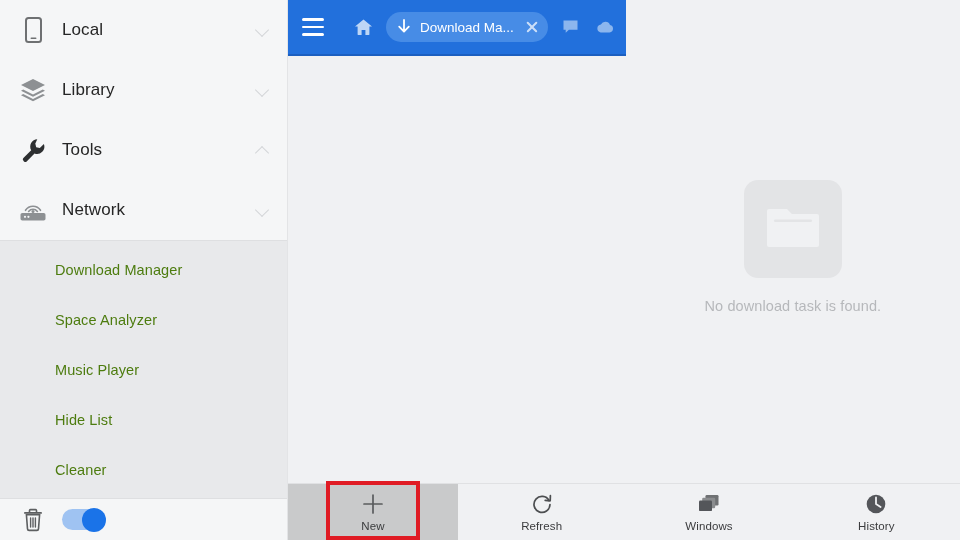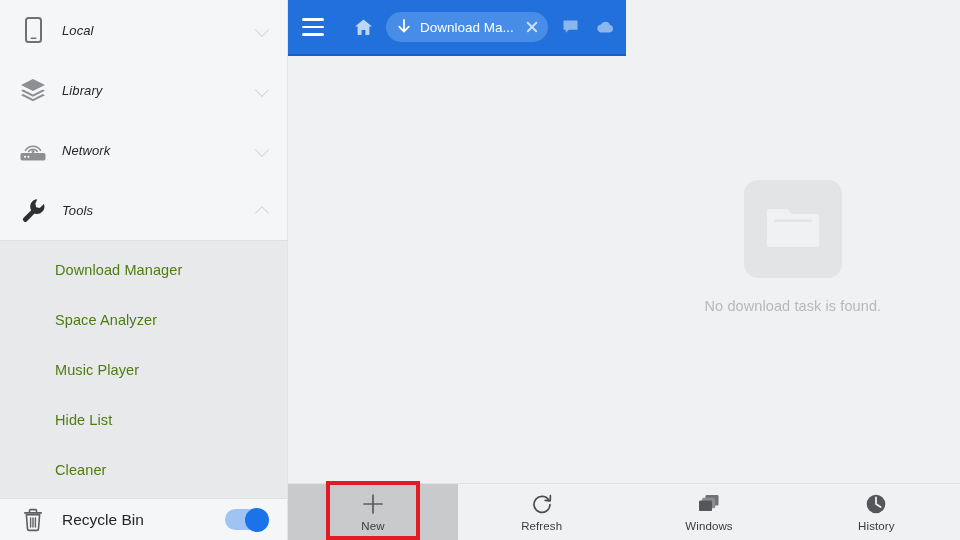--- a/index.html
+++ b/index.html
@@ -34,25 +34,24 @@
     padding: 0 16px 0 18px;
     cursor: pointer;
   }
   .nav-row .ico {
     width: 30px; height: 30px;
     display: flex; align-items: center; justify-content: center;
     flex: 0 0 30px;
     margin-right: 14px;
   }
   .nav-row .lbl {
-    font-size: 13px;
+    font-size: 17px;
     color: #262626;
     letter-spacing: .1px;
     flex: 1 1 auto;
-    font-style: italic;
   }
   .chev {
     width: 16px; height: 16px;
     flex: 0 0 16px;
     position: relative;
     opacity: .55;
   }
   .chev::before {
     content: "";
     position: absolute;
@@ -299,46 +298,46 @@
       <div class="nav-row">
         <span class="ico">
           <svg width="26" height="24" viewBox="0 0 26 24">
             <path d="M13 1 L25 7 L13 13 L1 7 Z" fill="#8d9093"></path>
             <path d="M13 16.5 L3.2 11.6 L1 12.7 L13 18.7 L25 12.7 L22.8 11.6 Z" fill="#8d9093"></path>
             <path d="M13 21 L3.2 16.1 L1 17.2 L13 23.2 L25 17.2 L22.8 16.1 Z" fill="#8d9093"></path>
           </svg>
         </span>
         <span class="lbl">Library</span>
         <span class="chev"></span>
+      </div>
+
+      <div class="nav-row">
+        <span class="ico">
+          <svg width="26" height="26" viewBox="0 0 26 26">
+            <path d="M17.3 2.2 a7.4 7.4 0 0 0 -6.1 11.1 L3.4 21.1 a1.9 1.9 0 0 0 0 2.7 l0.6 0.6 a1.9 1.9 0 0 0 2.7 0 l7.8 -7.8 a7.4 7.4 0 0 0 9.4 -9.6 l-4.1 4.1 -3.6 -0.9 -0.9 -3.6 z" fill="#2d2f31"></path>
+          </svg>
+        </span>
+        <span class="lbl">Tools</span>
+        <span class="chev up"></span>
       </div>
 
       <div class="nav-row">
         <span class="ico">
           <svg width="28" height="24" viewBox="0 0 28 24">
             <rect x="1.5" y="15" width="25" height="7.5" rx="1.8" fill="#8d9093"></rect>
             <circle cx="6" cy="18.8" r="1.1" fill="#f5f6f7"></circle>
             <circle cx="9.4" cy="18.8" r="1.1" fill="#f5f6f7"></circle>
             <path d="M6.5 12.3 A9 9 0 0 1 21.5 12.3" fill="none" stroke="#8d9093" stroke-width="1.6" stroke-linecap="round"></path>
             <path d="M9.6 13.4 A5.6 5.6 0 0 1 18.4 13.4" fill="none" stroke="#8d9093" stroke-width="1.6" stroke-linecap="round"></path>
             <circle cx="14" cy="13.6" r="1.5" fill="#8d9093"></circle>
           </svg>
         </span>
         <span class="lbl">Network</span>
         <span class="chev"></span>
       </div>
-
-      <div class="nav-row">
-        <span class="ico">
-          <svg width="26" height="26" viewBox="0 0 26 26">
-            <path d="M17.3 2.2 a7.4 7.4 0 0 0 -6.1 11.1 L3.4 21.1 a1.9 1.9 0 0 0 0 2.7 l0.6 0.6 a1.9 1.9 0 0 0 2.7 0 l7.8 -7.8 a7.4 7.4 0 0 0 9.4 -9.6 l-4.1 4.1 -3.6 -0.9 -0.9 -3.6 z" fill="#2d2f31"></path>
-          </svg>
-        </span>
-        <span class="lbl">Tools</span>
-        <span class="chev up"></span>
-      </div>
     </div>
 
     <div id="sublist">
       <div class="sub-row">
         <span>Download Manager</span>
       </div>
       <div class="sub-row">
         <span>Space Analyzer</span>
       </div>
       <div class="sub-row">
@@ -354,21 +353,20 @@
 
     <div id="recycle">
       <span class="ico">
         <svg width="22" height="24" viewBox="0 0 22 24">
           <rect x="2" y="4" width="18" height="1.8" rx="0.9" fill="#5d5f61"></rect>
           <path d="M7.5 4 V2.6 a1 1 0 0 1 1 -1 h5 a1 1 0 0 1 1 1 V4" fill="none" stroke="#5d5f61" stroke-width="1.6"></path>
           <path d="M4.4 6.6 h13.2 l-1.1 14.3 a1.6 1.6 0 0 1 -1.6 1.5 H7.1 a1.6 1.6 0 0 1 -1.6 -1.5 z" fill="none" stroke="#5d5f61" stroke-width="1.6"></path>
           <path d="M8.6 10 v9 M11 10 v9 M13.4 10 v9" stroke="#5d5f61" stroke-width="1.4" stroke-linecap="round"></path>
         </svg>
       </span>
-      <span class="lbl">Recycle Bin</span>
       <span class="toggle">
         <span class="knob"></span>
       </span>
     </div>
   </div>
 
   <div id="right">
 
     <div id="header">
       <div id="hamburger">

